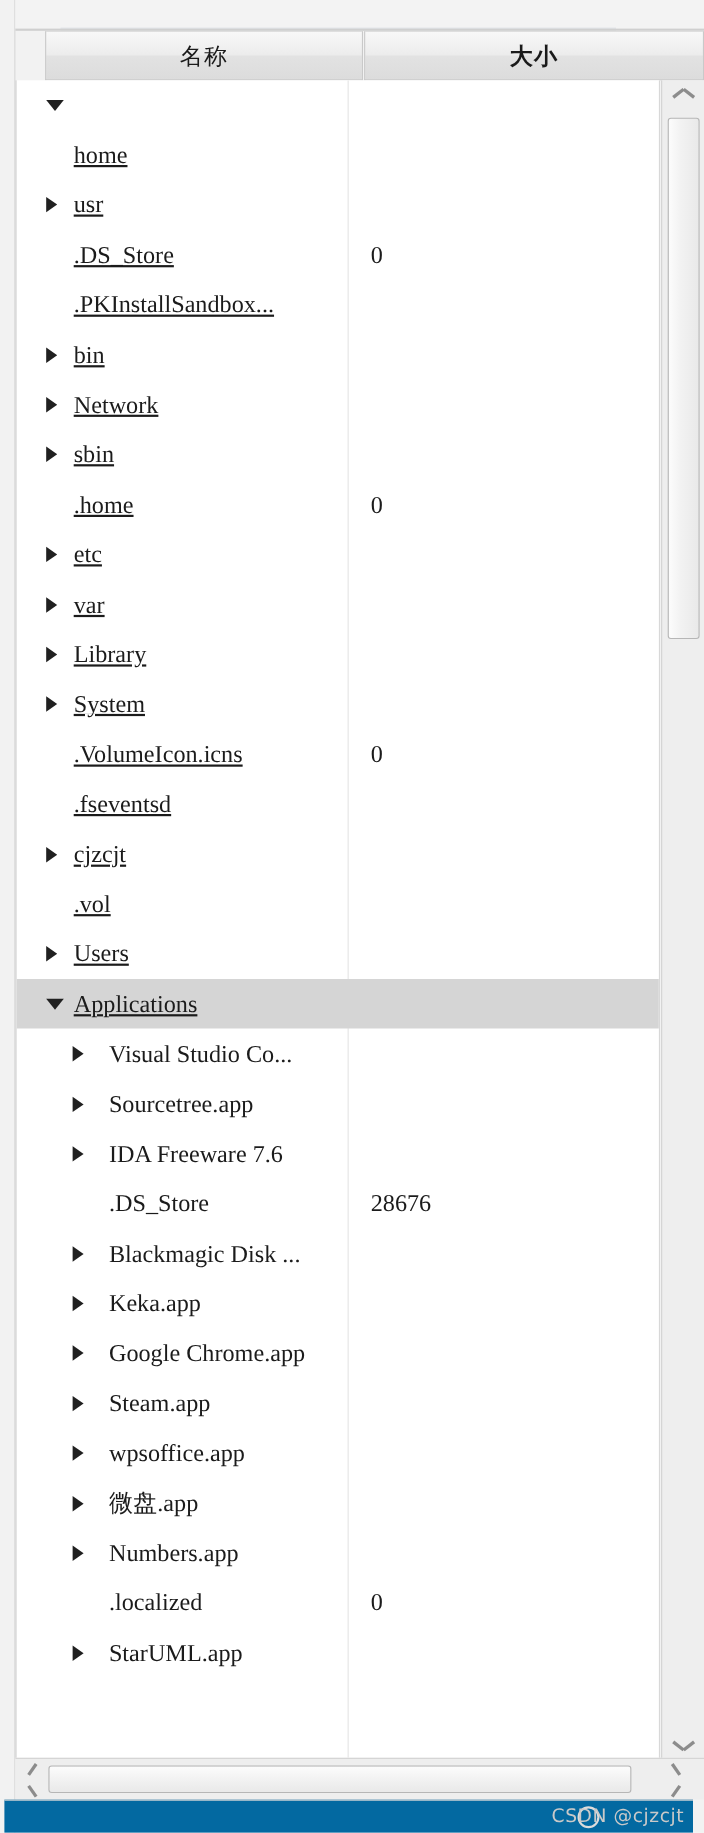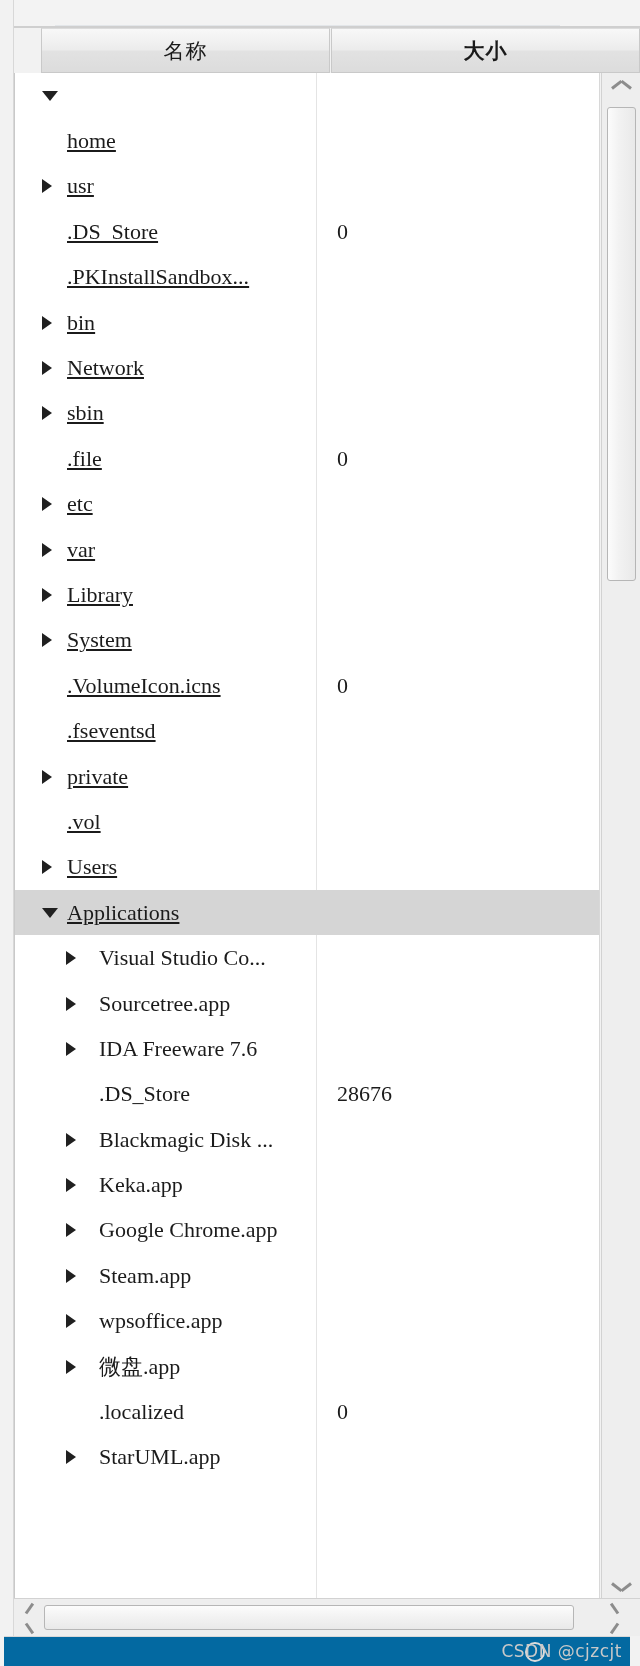--- a/index.html
+++ b/index.html
@@ -330,21 +330,21 @@
         </div>
         <div class="tree-row lvl0">
           <div class="row-name">
             <span class="twisty closed"></span>
             <span class="row-label">sbin</span>
           </div>
           <div class="row-size"></div>
         </div>
         <div class="tree-row lvl0">
           <div class="row-name">
-            <span class="row-label">.file</span>
+            <span class="row-label">.home</span>
           </div>
           <div class="row-size">0</div>
         </div>
         <div class="tree-row lvl0">
           <div class="row-name">
             <span class="twisty closed"></span>
             <span class="row-label">etc</span>
           </div>
           <div class="row-size"></div>
         </div>
@@ -377,21 +377,21 @@
         </div>
         <div class="tree-row lvl0">
           <div class="row-name">
             <span class="row-label">.fseventsd</span>
           </div>
           <div class="row-size"></div>
         </div>
         <div class="tree-row lvl0">
           <div class="row-name">
             <span class="twisty closed"></span>
-            <span class="row-label">private</span>
+            <span class="row-label">cjzcjt</span>
           </div>
           <div class="row-size"></div>
         </div>
         <div class="tree-row lvl0">
           <div class="row-name">
             <span class="row-label">.vol</span>
           </div>
           <div class="row-size"></div>
         </div>
         <div class="tree-row lvl0">
@@ -467,20 +467,27 @@
           <div class="row-name">
             <span class="twisty closed"></span>
             <span class="row-label">wpsoffice.app</span>
           </div>
           <div class="row-size"></div>
         </div>
         <div class="tree-row lvl1">
           <div class="row-name">
             <span class="twisty closed"></span>
             <span class="row-label">微盘.app</span>
+          </div>
+          <div class="row-size"></div>
+        </div>
+        <div class="tree-row lvl1">
+          <div class="row-name">
+            <span class="twisty closed"></span>
+            <span class="row-label">Numbers.app</span>
           </div>
           <div class="row-size"></div>
         </div>
         <div class="tree-row lvl1">
           <div class="row-name">
             <span class="row-label">.localized</span>
           </div>
           <div class="row-size">0</div>
         </div>
         <div class="tree-row lvl1">

